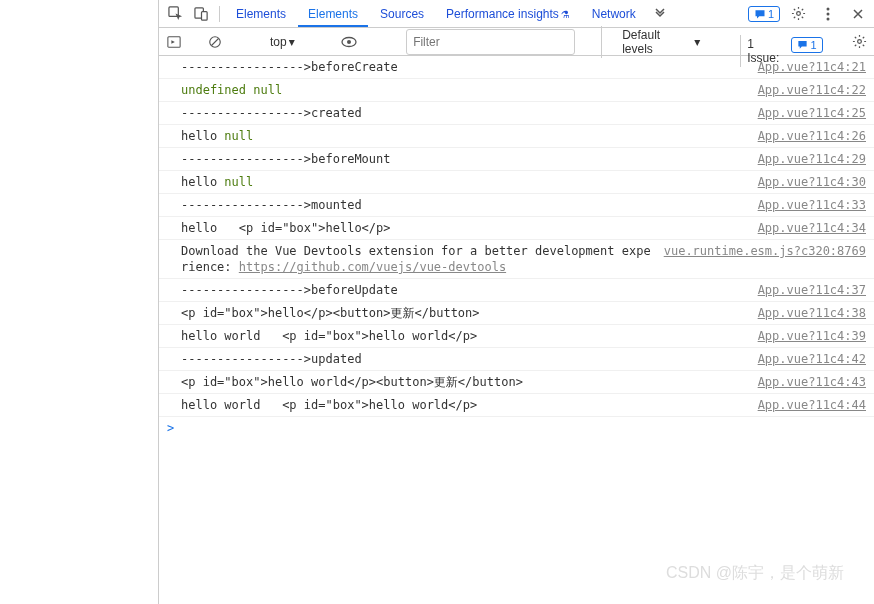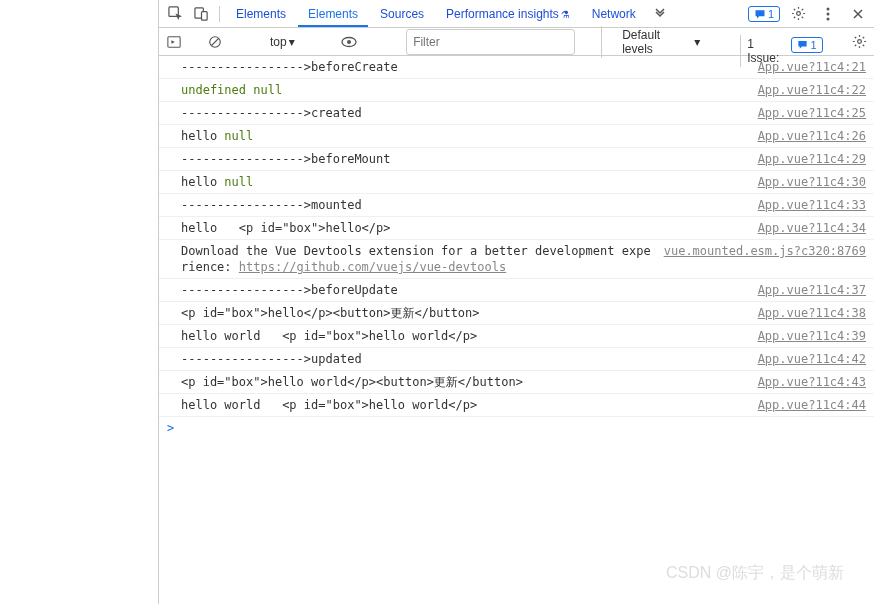--- a/index.html
+++ b/index.html
@@ -163,21 +163,21 @@
       <div class="row">
         <div class="msg">-----------------&gt;mounted</div>
         <div class="src">App.vue?11c4:33</div>
       </div>
       <div class="row">
         <div class="msg">hello   &lt;p id="box"&gt;hello&lt;/p&gt;</div>
         <div class="src">App.vue?11c4:34</div>
       </div>
       <div class="row">
         <div class="msg"><span>Download the Vue Devtools extension for a better development experience: </span><span class="link-inline">https://github.com/vuejs/vue-devtools</span></div>
-        <div class="src">vue.mounted.esm.js?c320:8769</div>
+        <div class="src">vue.runtime.esm.js?c320:8769</div>
       </div>
       <div class="row">
         <div class="msg">-----------------&gt;beforeUpdate</div>
         <div class="src">App.vue?11c4:37</div>
       </div>
       <div class="row">
         <div class="msg">&lt;p id="box"&gt;hello&lt;/p&gt;&lt;button&gt;更新&lt;/button&gt;</div>
         <div class="src">App.vue?11c4:38</div>
       </div>
       <div class="row">

